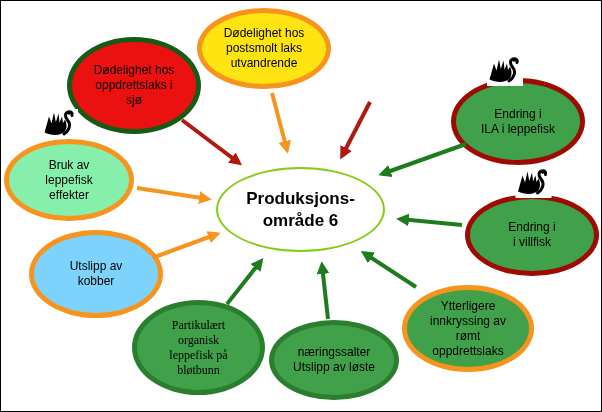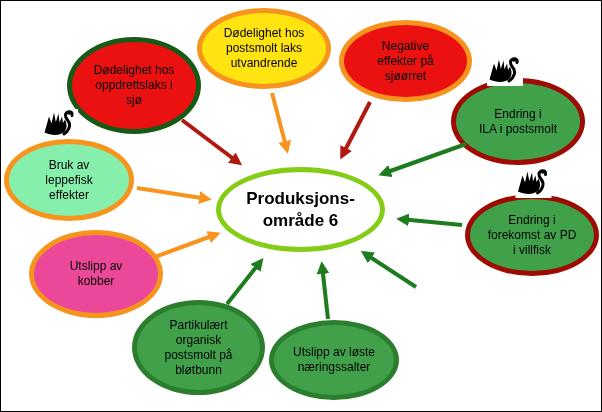--- a/index.html
+++ b/index.html
@@ -9,21 +9,21 @@
     font-family:"Liberation Sans", sans-serif;color:#000;
   }
   .node{
     position:absolute;border-radius:50%;border:5px solid #000;box-sizing:border-box;
     display:flex;flex-direction:column;justify-content:center;align-items:center;
     font-size:12px;line-height:15px;
   }
   .node .nl{white-space:nowrap;}
   #center-node{
     position:absolute;left:215px;top:166px;width:169px;height:85px;
-    background:#ffffff;border:5px solid #84cc16;border-radius:50%;box-sizing:border-box;
+    background:#ffffff;border:2px solid #84cc16;border-radius:50%;box-sizing:border-box;
     display:flex;flex-direction:column;justify-content:center;align-items:center;
     text-align:center;font-weight:bold;font-size:17px;line-height:22px;z-index:3;
   }
   
   .n1{left:66px;top:36px;width:134px;height:97px;}
   .n2{left:196px;top:7px;width:134px;height:81px;}
   .n3{left:338px;top:19px;width:133px;height:82px;}
   .n4{left:450px;top:77px;width:134px;height:87px;}
   .n5{left:464px;top:193px;width:134px;height:82px;}
   .n6{left:401px;top:284px;width:132px;height:87px;}
@@ -48,51 +48,51 @@
     <div class="nl">oppdrettslaks i</div>
     <div class="nl">sjø</div>
   </div>
 
   <div class="node n2" style="background-color: rgb(255, 228, 18); border-color: rgb(247, 148, 29);">
     <div class="nl">Dødelighet hos</div>
     <div class="nl">postsmolt laks</div>
     <div class="nl">utvandrende</div>
   </div>
 
-  <div class="node n3" style="background-color: rgb(235, 17, 17); border-color: rgb(247, 148, 29);">
-    <div class="nl">Negative</div>
-    <div class="nl">effekter på</div>
-    <div class="nl">sjøørret</div>
-  </div>
 
   <div class="node n4" style="background-color: rgb(65, 161, 75); border-color: rgb(158, 11, 3);">
     <div class="nl">Endring i</div>
-    <div class="nl">ILA i postsmolt</div>
+    <div class="nl">ILA i leppefisk</div>
   </div>
 
   <div class="node n5" style="background-color: rgb(65, 161, 75); border-color: rgb(158, 11, 3);">
     <div class="nl">Endring i</div>
-    <div class="nl">forekomst av PD</div>
     <div class="nl">i villfisk</div>
   </div>
 
+  <div class="node n6" style="background-color: rgb(65, 161, 75); border-color: rgb(247, 148, 29);">
+    <div class="nl">Ytterligere</div>
+    <div class="nl">innkryssing av</div>
+    <div class="nl">rømt</div>
+    <div class="nl">oppdrettslaks</div>
+  </div>
 
   <div class="node n7" style="background-color: rgb(65, 161, 75); border-color: rgb(43, 126, 46);">
+    <div class="nl">næringssalter</div>
     <div class="nl">Utslipp av løste</div>
-    <div class="nl">næringssalter</div>
   </div>
 
-  <div class="node n8" style="background-color: rgb(65, 161, 75); border-color: rgb(43, 126, 46);">
+  <div class="node n8" style="background-color: rgb(65, 161, 75); border-color: rgb(43, 126, 46); font-family: Liberation Serif, serif;">
     <div class="nl">Partikulært</div>
     <div class="nl">organisk</div>
-    <div class="nl">postsmolt på</div>
+    <div class="nl">leppefisk på</div>
     <div class="nl">bløtbunn</div>
   </div>
 
-  <div class="node n9" style="background-color: #ec4899; border-color: rgb(247, 148, 29);">
+  <div class="node n9" style="background-color: #7dd3fc; border-color: rgb(247, 148, 29);">
     <div class="nl">Utslipp av</div>
     <div class="nl">kobber</div>
   </div>
 
   <div class="node n10" style="background-color: #86efac; border-color: rgb(247, 148, 29);">
     <div class="nl">Bruk av</div>
     <div class="nl">leppefisk</div>
     <div class="nl">effekter</div>
   </div>
 

